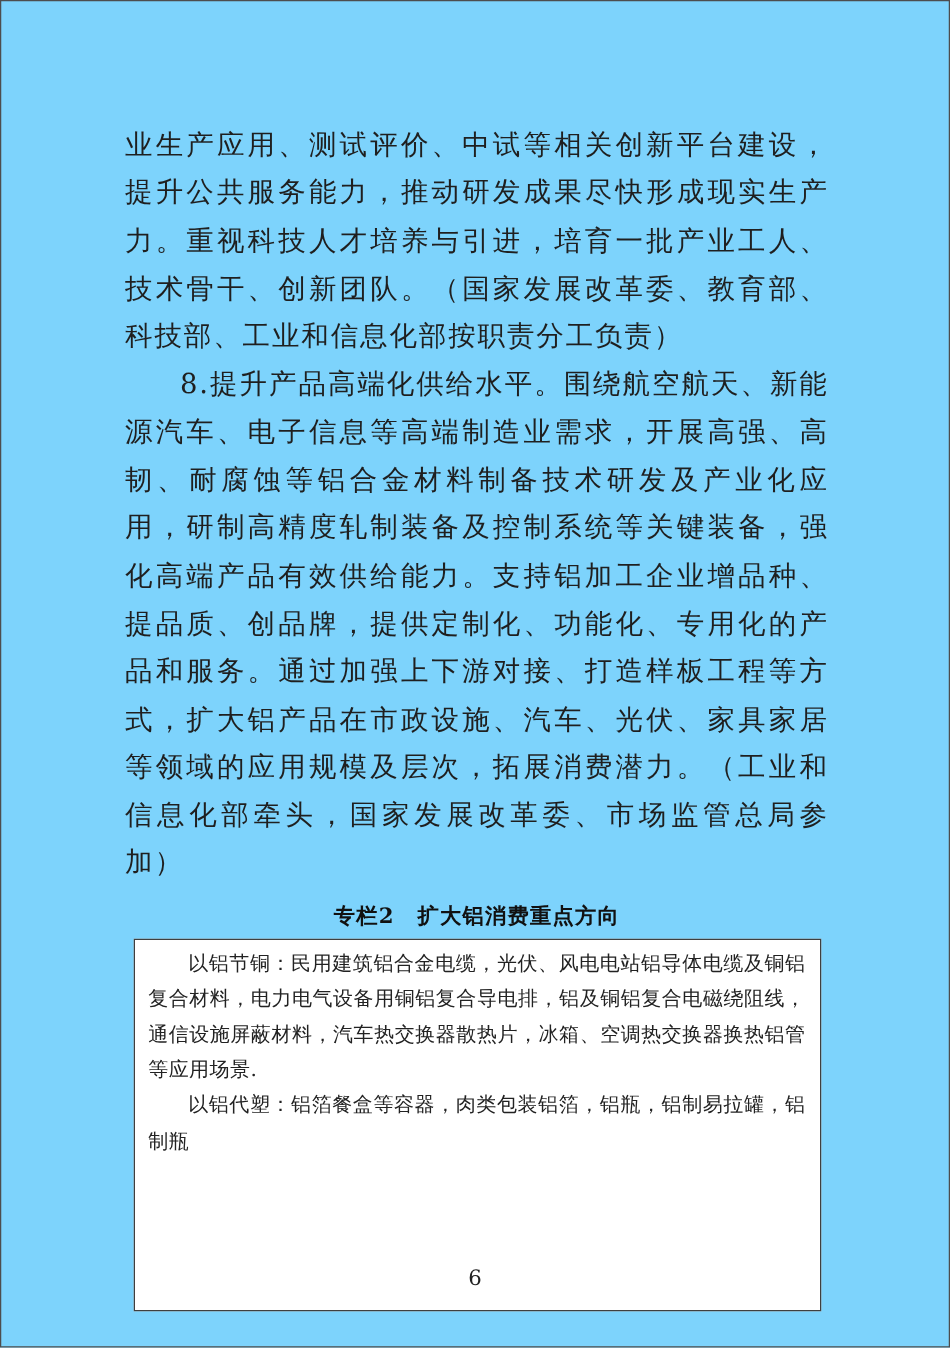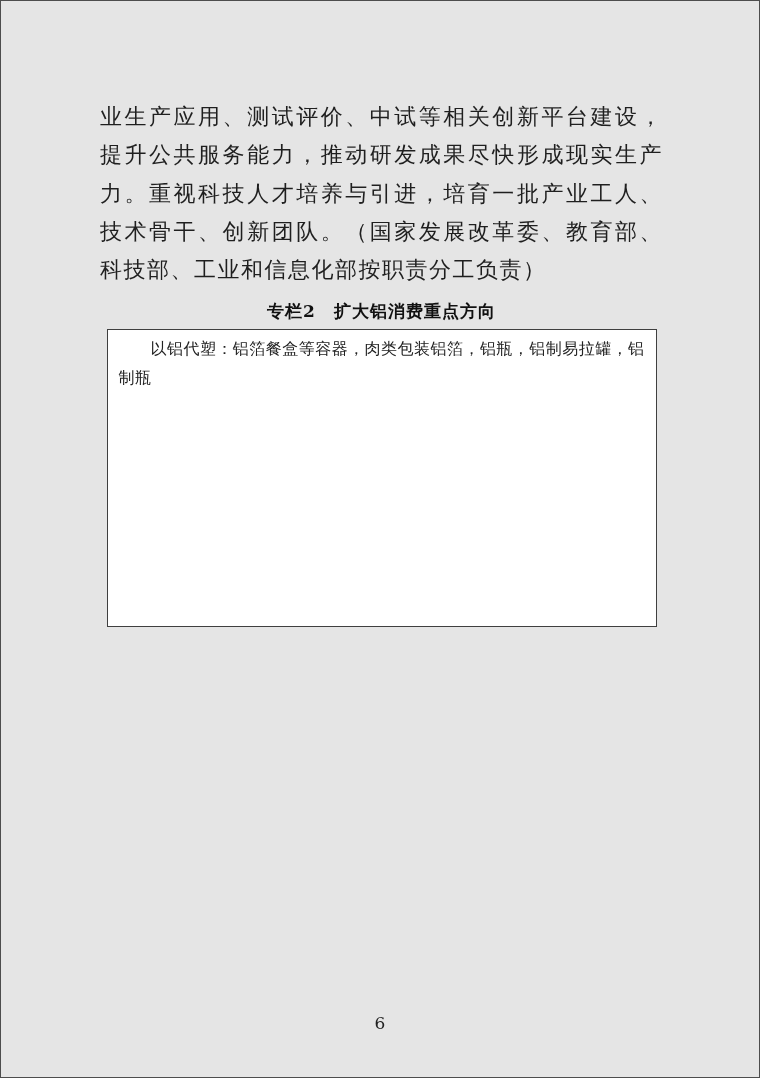--- a/index.html
+++ b/index.html
@@ -9,21 +9,21 @@
     height: 1078px;
     position: relative;
     font-family: "DejaVu Serif", "Liberation Serif", serif;
     color: #1f1f1f;
     overflow: hidden;
   }
   .page {
     width: 760px;
     height: 1078px;
     position: relative;
-    background: #e5e5e5;
+    background: #7dd3fc;
     border: 1px solid #4d4d4d;
   }
   .content {
     padding: 97px 96px 0 99px;
   }
   .body-para {
     font-size: 22px;
     line-height: 38.3px;
     letter-spacing: 1.5px;
     text-align: justify;
@@ -70,23 +70,25 @@
   }
 </style>
 </head>
 <body>
 
 <div class="page">
   <div class="content">
 
     <p class="body-para">业生产应用、测试评价、中试等相关创新平台建设，提升公共服务能力，推动研发成果尽快形成现实生产力。重视科技人才培养与引进，培育一批产业工人、技术骨干、创新团队。（国家发展改革委、教育部、科技部、工业和信息化部按职责分工负责）</p>
 
+    <p class="body-para indent">8.提升产品高端化供给水平。围绕航空航天、新能源汽车、电子信息等高端制造业需求，开展高强、高韧、耐腐蚀等铝合金材料制备技术研发及产业化应用，研制高精度轧制装备及控制系统等关键装备，强化高端产品有效供给能力。支持铝加工企业增品种、提品质、创品牌，提供定制化、功能化、专用化的产品和服务。通过加强上下游对接、打造样板工程等方式，扩大铝产品在市政设施、汽车、光伏、家具家居等领域的应用规模及层次，拓展消费潜力。（工业和信息化部牵头，国家发展改革委、市场监管总局参加）</p>
 
     <h3 class="box-title">专栏2　扩大铝消费重点方向</h3>
 
     <div class="column-box">
+      <p class="box-para">以铝节铜：民用建筑铝合金电缆，光伏、风电电站铝导体电缆及铜铝复合材料，电力电气设备用铜铝复合导电排，铝及铜铝复合电磁绕阻线，通信设施屏蔽材料，汽车热交换器散热片，冰箱、空调热交换器换热铝管等应用场景.</p>
       <p class="box-para">以铝代塑：铝箔餐盒等容器，肉类包装铝箔，铝瓶，铝制易拉罐，铝制瓶</p>
     </div>
 
   </div>
 
   <div class="page-number">6</div>
 </div>
 
 </body></html>

